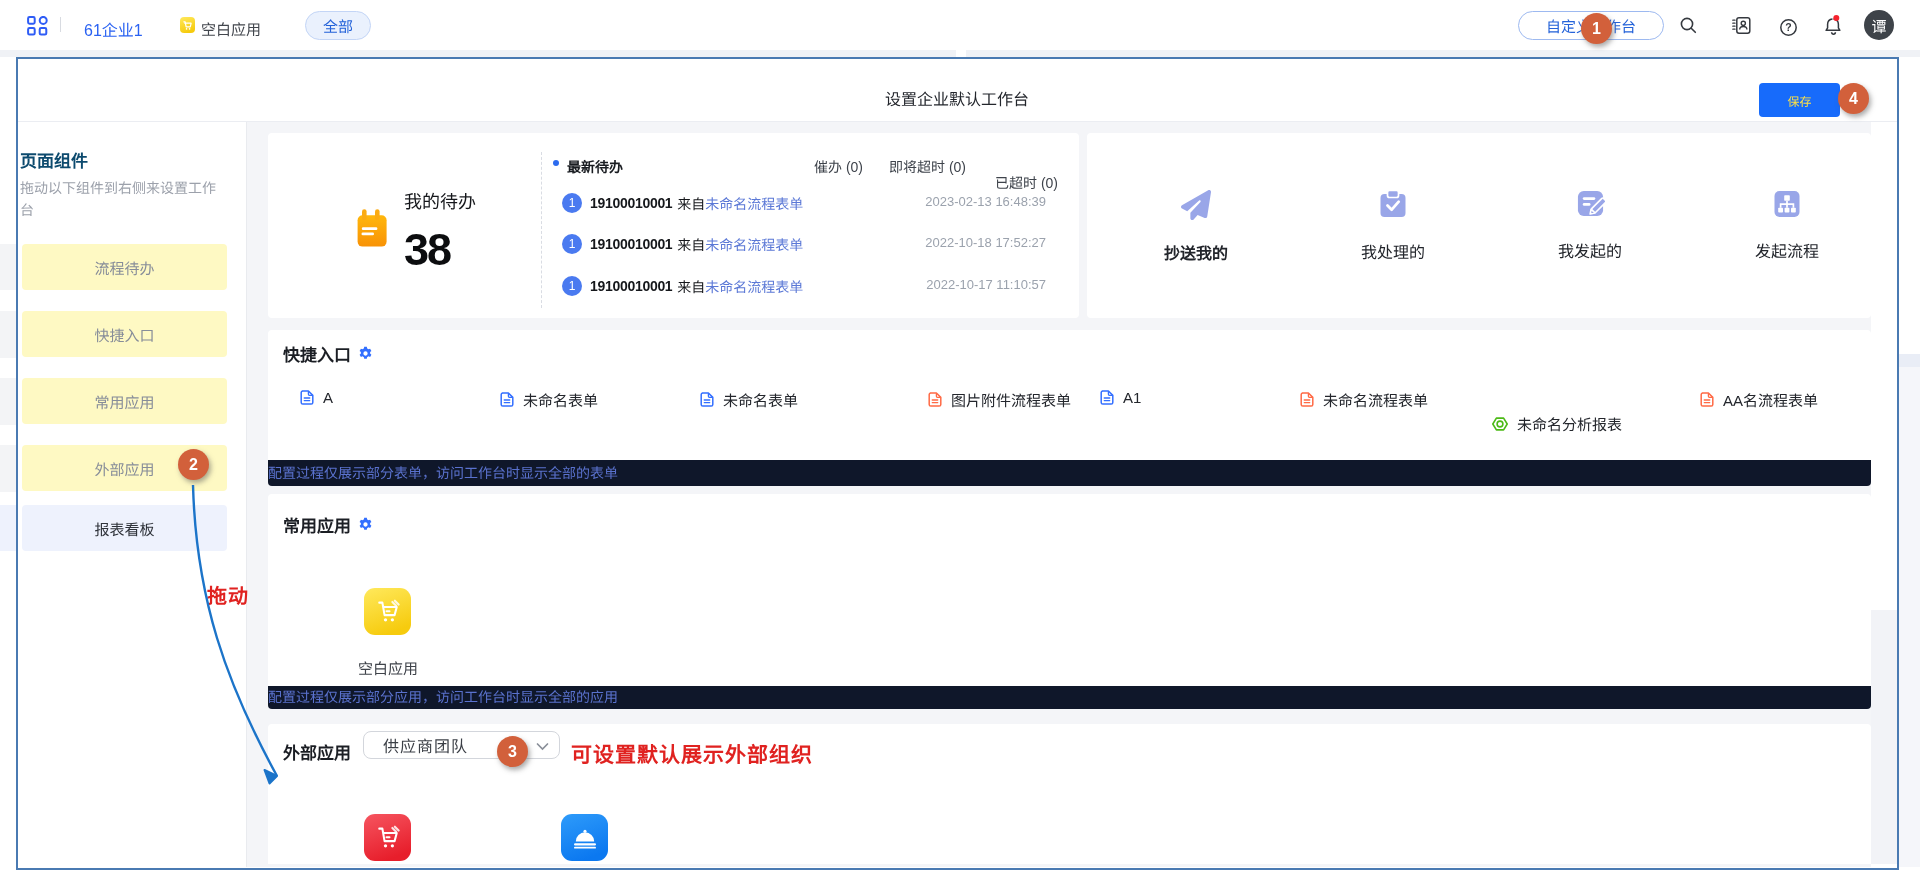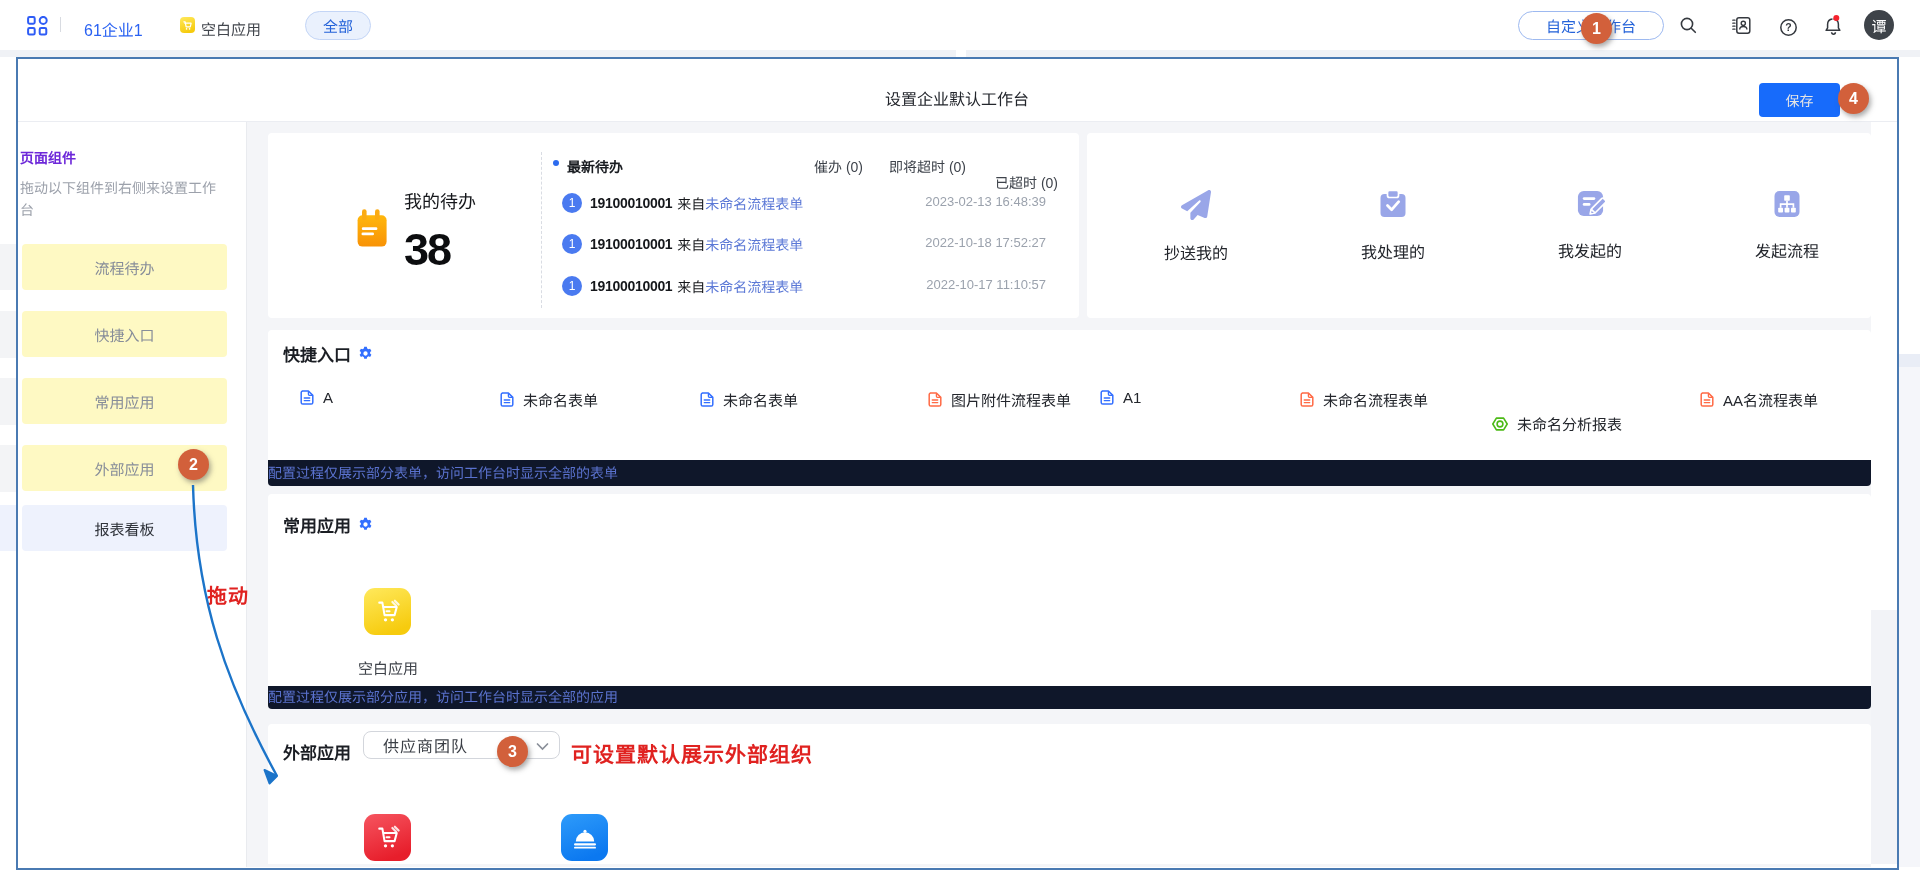--- a/index.html
+++ b/index.html
@@ -107,24 +107,24 @@
       <circle cx="12.3" cy="3.9" r="3" fill="#f5222d"></circle>
     </svg>
     <div class="abs" style="left:1864px;top:10px;width:30px;height:30px;border-radius:50%;background:#3e4349;color:#fff;font-size:15px;display:flex;align-items:center;justify-content:center">谭</div>
   </div>
   <div id="hdrstrip"></div>
     <div class="abs" style="left:956px;top:50px;width:10px;height:7px;background:#fff;z-index:29"></div>
 
   <div id="contentbg"></div>
   <div id="titlebar">
     <div class="abs" style="left:0;top:8px;width:100%;height:65px;display:flex;align-items:center;justify-content:center;font-size:16px;color:#23262c">设置企业默认工作台</div>
-    <div class="abs" style="left:1742px;top:26px;width:81px;height:34px;background:#176bfb;border-radius:4px;color:#e5e5e5;font-size:14px;display:flex;align-items:center;justify-content:center">保存</div>
+    <div class="abs" style="left:1742px;top:26px;width:81px;height:34px;background:#176bfb;border-radius:4px;color:#fde047;font-size:12px;display:flex;align-items:center;justify-content:center">保存</div>
   </div>
   <div id="sidebar">
-    <div class="abs" style="left:3px;top:25px;font-size:14px;font-weight:bold;color:#6d28d9">页面组件</div>
+    <div class="abs" style="left:3px;top:25px;font-size:17px;font-weight:bold;color:#0c4a6e">页面组件</div>
     <div class="abs" style="left:3px;top:55px;width:202px;font-size:14px;color:#9ca1ab;line-height:22px">拖动以下组件到右侧来设置工作台</div>
     <div class="sb-item" style="top:122px">流程待办</div>
     <div class="sb-item" style="top:189px">快捷入口</div>
     <div class="sb-item" style="top:256px">常用应用</div>
     <div class="sb-item" style="top:323px">外部应用</div>
     <div class="sb-item active" style="top:383px">报表看板</div>
   </div>
   <div id="scrolltrack"></div>
   <div id="scrollthumb"></div>
 
@@ -167,21 +167,21 @@
       <div class="abs" style="left: 294px; top: 142px; height: 21px; display: flex; align-items: center;">
         <span style="width:20px;height:20px;border-radius:50%;background:#4a7af0;color:#fff;font-size:12px;display:inline-flex;align-items:center;justify-content:center">1</span>
         <span style="margin-left:8px;font-size:14px;font-weight:bold;letter-spacing:-0.3px;color:#15171b">19100010001</span>
         <span style="margin-left:5px;font-size:14px;color:#15171b">来自</span>
         <span style="font-size:14px;color:#5b78d6">未命名流程表单</span>
       </div>
       <div class="abs" style="right: 33px; top: 144px; font-size: 13px; color: rgb(155, 162, 173);">2022-10-17 11:10:57</div>
     </div>
 
   <div class="card" id="card-actions" style="left:1087px;top:133px;width:784px;height:185px;">
-      <div class="pcol" style="left: 39px; top: 56px;"><svg width="30" height="30" viewBox="0 0 512 512" style="margin-top:1px">
+      <div class="pcol" style="left: 39px; top: 56px; font-weight: bold;"><svg width="30" height="30" viewBox="0 0 512 512" style="margin-top:1px">
           <path fill="#99a6e8" d="M498.1 5.6c10.1 7 15.4 19.1 13.5 31.2l-64 416c-1.5 9.7-7.4 18.2-16 23s-18.9 5.4-28 1.6L284 427.7l-68.5 74.1c-8.9 9.7-22.9 12.9-35.2 8.1S160 493.2 160 480V396.4c0-4 1.5-7.8 4.2-10.7L331.8 202.8c5.8-6.3 5.6-16-.4-22s-15.7-6.4-22-.7L106 360.8 17.7 316.6C7.1 311.3 .3 300.7 0 288.9s5.9-22.8 16.1-28.7l448-256c10.7-6.1 23.9-5.5 34 1.4z"></path>
         </svg><div class="lbl">抄送我的</div></div>
       <div class="pcol" style="left: 236px; top: 56px;"><svg width="30" height="30" viewBox="0 0 30 30">
           <rect x="2.5" y="5" width="25" height="23" rx="4" fill="#99a6e8"></rect>
           <rect x="9.5" y="1.5" width="11" height="7" rx="2" fill="#99a6e8" stroke="#fff" stroke-width="1.7"></rect>
           <path d="M9.5 16.5 l4.2 4.2 7-8" fill="none" stroke="#fff" stroke-width="2.8" stroke-linecap="round" stroke-linejoin="round"></path>
         </svg><div class="lbl">我处理的</div></div>
       <div class="pcol" style="left: 433px; top: 56px;"><svg width="29" height="29" viewBox="0 0 30 30">
           <rect x="2" y="2" width="26" height="26" rx="6" fill="#99a6e8"></rect>
           <rect x="7" y="8.5" width="13" height="2.9" rx="1.45" fill="#fff"></rect>

